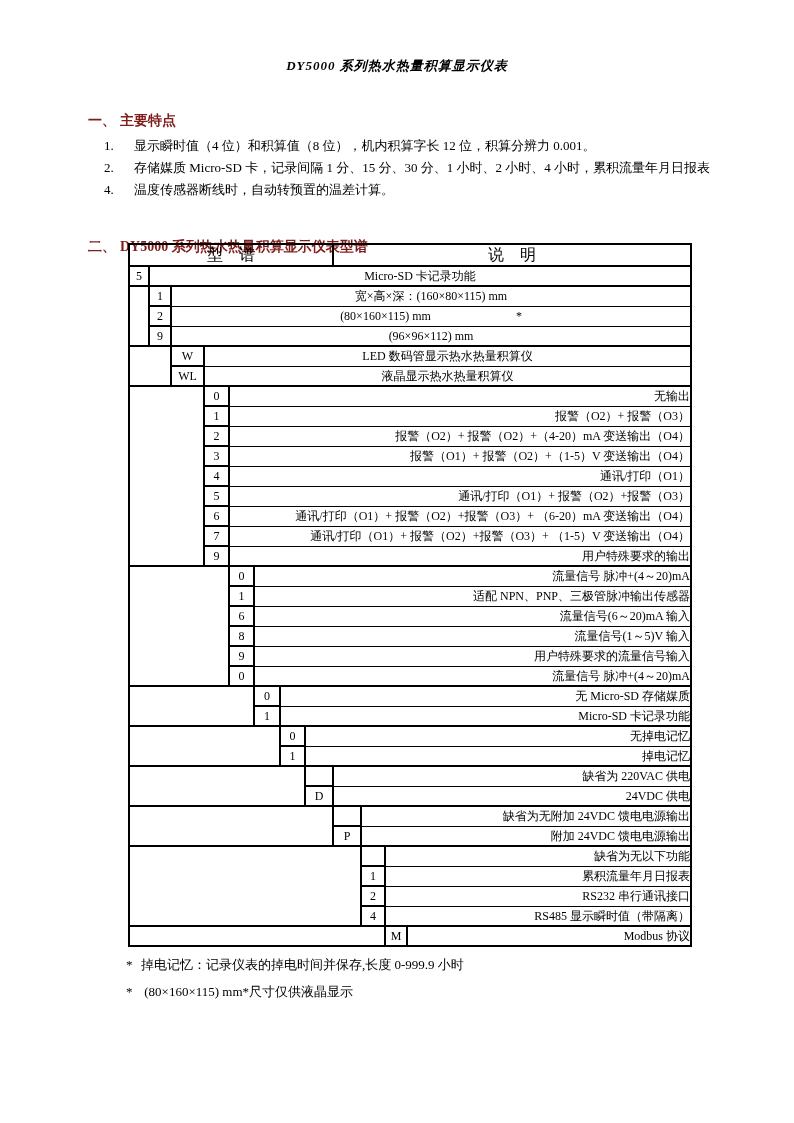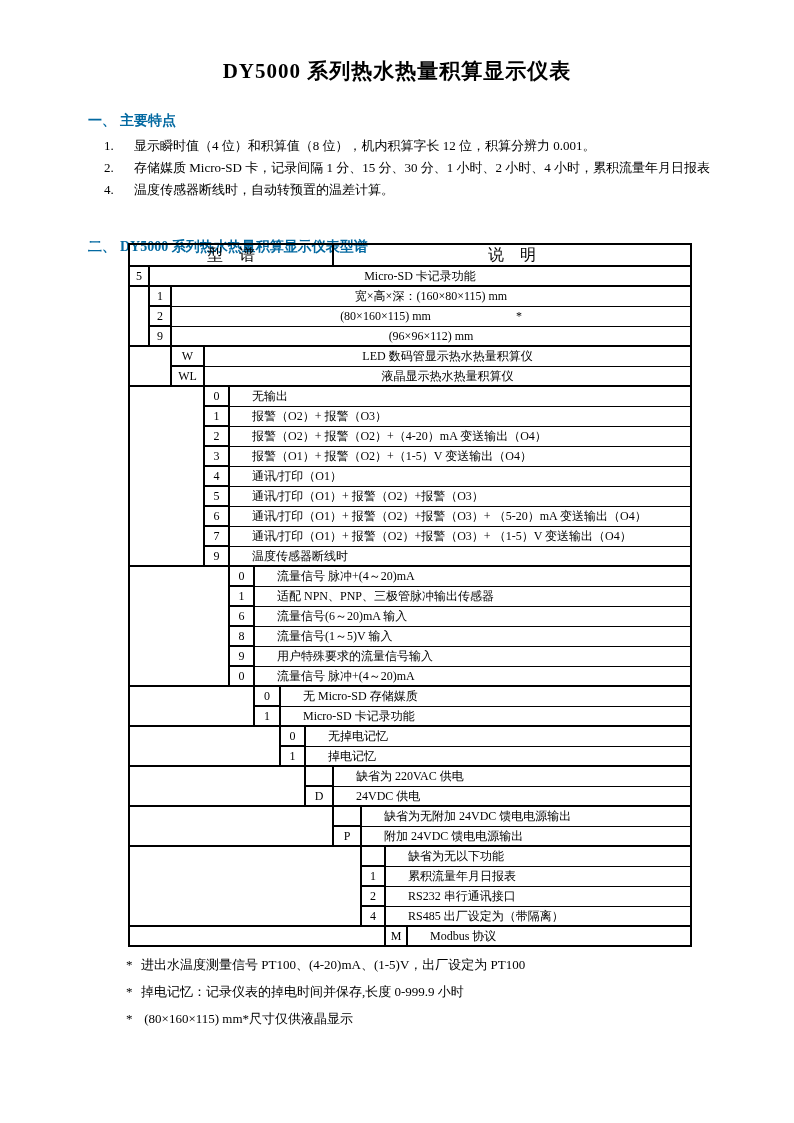--- a/index.html
+++ b/index.html
@@ -7,25 +7,25 @@
     position:relative;
     width:794px;height:1123px;
     margin:0 auto;
     background:#ffffff;
     font-family:"Liberation Serif","DejaVu Serif",serif;
     color:#000;
     overflow:hidden;
   }
   .title{
     position:absolute;top:57px;left:0;width:100%;
-    text-align:center;font-size:21px;font-weight:bold;letter-spacing:1px;
+    text-align:center;font-size:13px;font-weight:bold;letter-spacing:1px;font-style:italic;
   }
   .sec-heading{
     position:absolute;left:88px;
-    color:#0369a1;font-weight:bold;font-size:14px;white-space:nowrap;
+    color:#7f1d1d;font-weight:bold;font-size:14px;white-space:nowrap;
   }
   #sec1{top:112px;}
   #sec2{top:221px;margin-top:17px;}
   .sec-heading .marker{display:inline-block;width:32px;}
   .features{position:absolute;left:104px;top:135px;font-size:13px;}
   .feature-item{height:21.8px;line-height:21.8px;white-space:nowrap;}
   .feature-item .num{display:inline-block;width:30px;}
   .model-table{position:absolute;left:128px;top:243px;}
   table.spec{
     border-collapse:collapse;table-layout:fixed;width:562px;
@@ -37,21 +37,21 @@
   }
   table.spec tr.hdr td{
     border:2px solid #000;height:20px;line-height:20px;
     text-align:center;font-size:16px;
   }
   table.spec td.code,table.spec td.blank{border:2px solid #000;}
   table.spec td.code{text-align:center;}
   table.spec tr.g-first td{border-top:2px solid #000;}
   table.spec tr.g-last td{border-bottom:2px solid #000;}
   table.spec td.desc.center{text-align:center;}
-  table.spec td.desc.left{text-align:left;padding-left:22px;}
+  table.spec td.desc.left{text-align:right;padding-left:22px;}
   table.spec .star{margin-left:85px;}
   .footnotes{position:absolute;left:126px;top:951px;font-size:13px;}
   .footnote{height:27px;line-height:27px;white-space:nowrap;}
   .footnote .fstar{display:inline-block;width:15px;}
 </style>
 </head>
 <body>
 
 <div class="page">
 
@@ -138,29 +138,29 @@
           <tr>
             <td class="code">4</td>
             <td class="desc left" colspan="8"><span>通讯/打印（O1）</span></td>
           </tr>
           <tr>
             <td class="code">5</td>
             <td class="desc left" colspan="8"><span>通讯/打印（O1）+ 报警（O2）+报警（O3）</span></td>
           </tr>
           <tr>
             <td class="code">6</td>
-            <td class="desc left" colspan="8"><span>通讯/打印（O1）+ 报警（O2）+报警（O3）+ （5-20）mA 变送输出（O4）</span></td>
+            <td class="desc left" colspan="8"><span>通讯/打印（O1）+ 报警（O2）+报警（O3）+ （6-20）mA 变送输出（O4）</span></td>
           </tr>
           <tr>
             <td class="code">7</td>
             <td class="desc left" colspan="8"><span>通讯/打印（O1）+ 报警（O2）+报警（O3）+ （1-5）V 变送输出（O4）</span></td>
           </tr>
           <tr class="g-last">
             <td class="code">9</td>
-            <td class="desc left" colspan="8"><span>温度传感器断线时</span></td>
+            <td class="desc left" colspan="8"><span>用户特殊要求的输出</span></td>
           </tr>
           <tr class="g-first">
             <td class="blank" colspan="4" rowspan="6"></td>
             <td class="code">0</td>
             <td class="desc left" colspan="7"><span>流量信号 脉冲+(4～20)mA</span></td>
           </tr>
           <tr>
             <td class="code">1</td>
             <td class="desc left" colspan="7"><span>适配 NPN、PNP、三极管脉冲输出传感器</span></td>
           </tr>
@@ -224,30 +224,29 @@
           <tr>
             <td class="code">1</td>
             <td class="desc left" colspan="2"><span>累积流量年月日报表</span></td>
           </tr>
           <tr>
             <td class="code">2</td>
             <td class="desc left" colspan="2"><span>RS232 串行通讯接口</span></td>
           </tr>
           <tr class="g-last">
             <td class="code">4</td>
-            <td class="desc left" colspan="2"><span>RS485 出厂设定为（带隔离）</span></td>
+            <td class="desc left" colspan="2"><span>RS485 显示瞬时值（带隔离）</span></td>
           </tr>
           <tr class="g-first g-last">
             <td class="blank" colspan="10" rowspan="1"></td>
             <td class="code">M</td>
             <td class="desc left" colspan="1"><span>Modbus 协议</span></td>
           </tr>
         </tbody>
     </table>
   </div>
 
   <div class="footnotes">
-      <div class="footnote"><span class="fstar">*</span><span>进出水温度测量信号 PT100、(4-20)mA、(1-5)V，出厂设定为 PT100</span></div>
       <div class="footnote"><span class="fstar">*</span><span>掉电记忆：记录仪表的掉电时间并保存,长度 0-999.9 小时</span></div>
       <div class="footnote"><span class="fstar">*</span><span>&nbsp;(80×160×115) mm*尺寸仅供液晶显示</span></div>
     </div>
 
 </div>
 
 </body></html>

